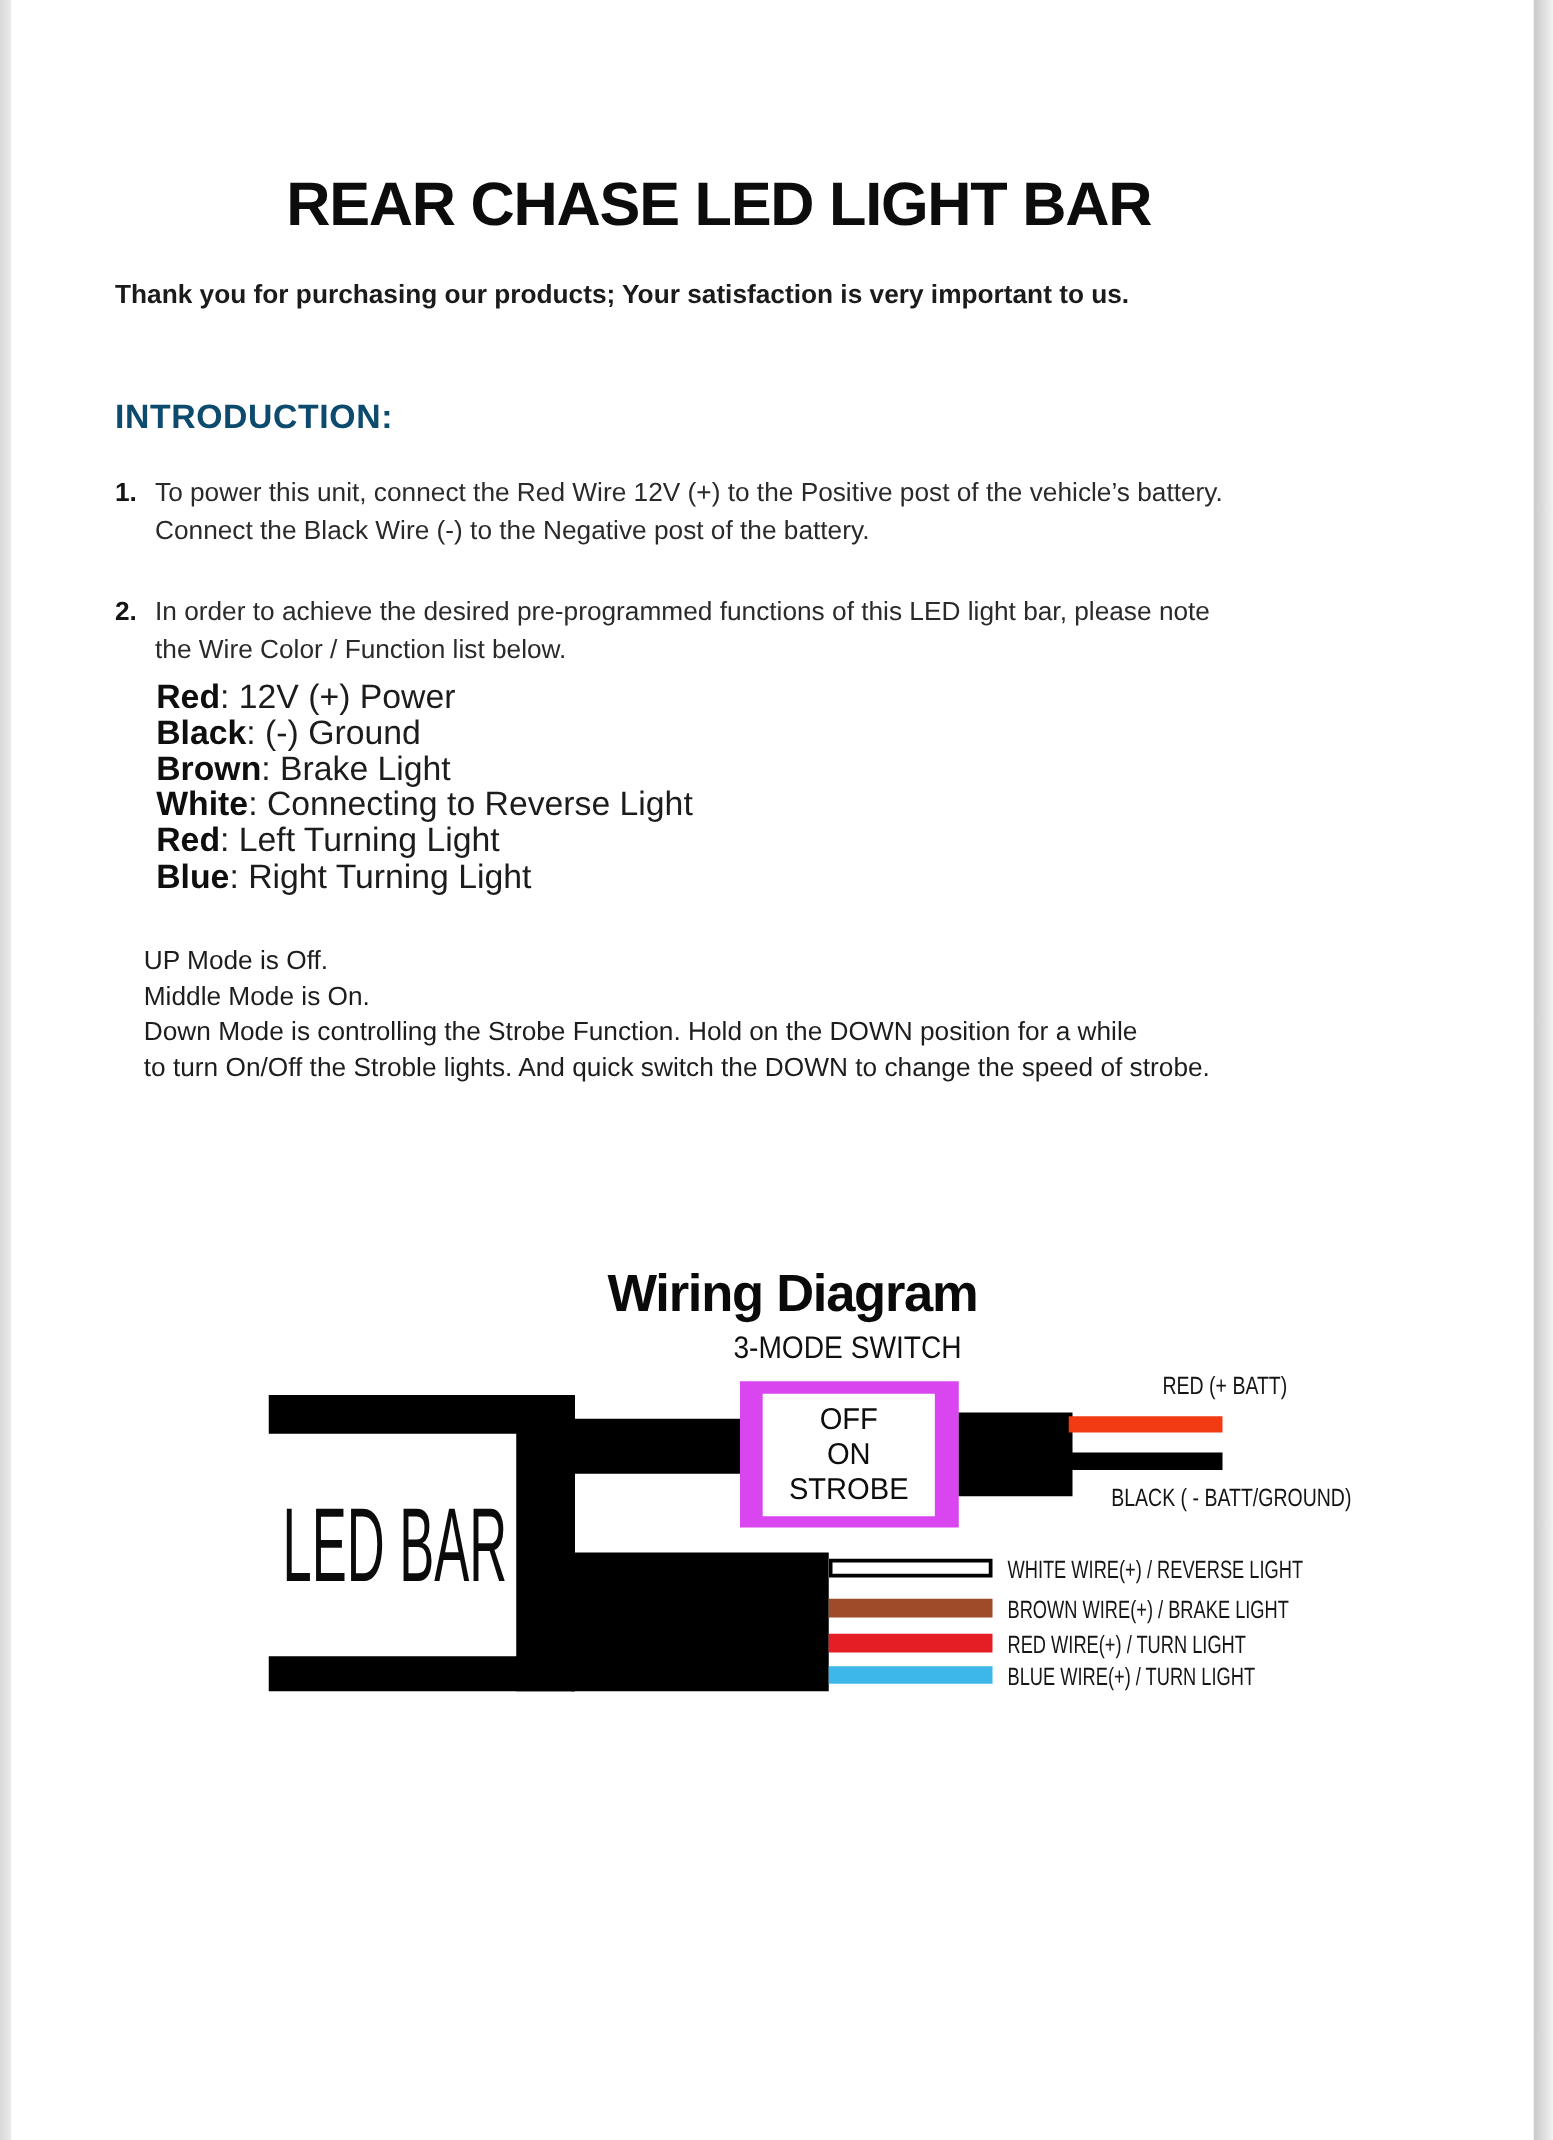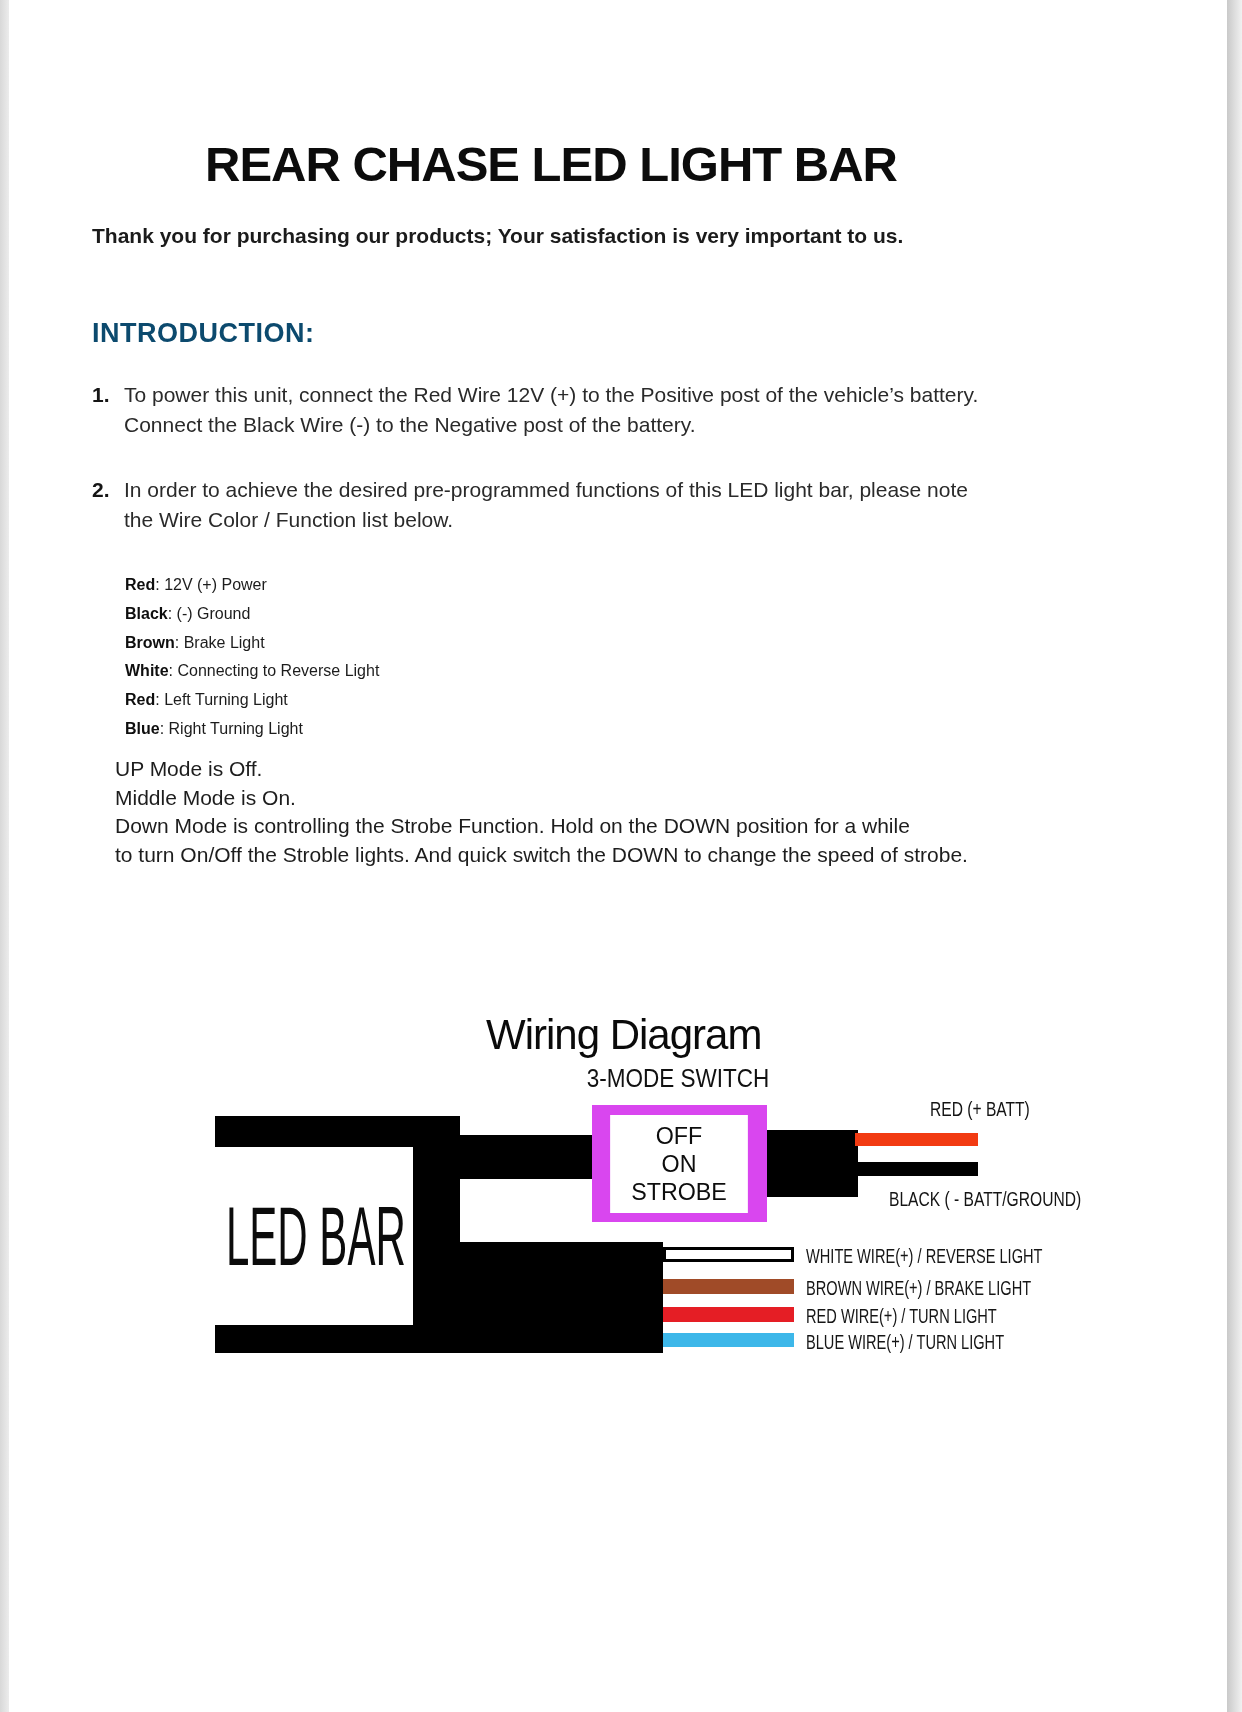--- a/index.html
+++ b/index.html
@@ -5,35 +5,35 @@
   html,body{margin:0;padding:0;background:#e9e9e9;}
   .canvas{
     position:relative;width:1242px;height:1712px;background:#ffffff;
     overflow:hidden;font-family:"Liberation Sans",sans-serif;color:#111;
   }
   .edge-left{position:absolute;left:0;top:0;width:9px;height:1712px;
     background:linear-gradient(to right,#d8d8d8,#ececec);}
   .edge-right{position:absolute;right:0;top:0;width:15px;height:1712px;
     background:linear-gradient(to right,#c9c9c9,#f1f1f1);}
   .doc-title{position:absolute;left:0;top:136px;width:1102px;margin:0;
-    text-align:center;font-size:49px;font-weight:bold;letter-spacing:-1px;color:#0c0c0c;}
+    text-align:center;font-size:49px;font-weight:bold;letter-spacing:-1px;color:#0c0c0c;padding-left:24px;}
   .thanks{position:absolute;left:92px;top:224px;margin:0;font-size:21px;color:#1b1b1b;font-weight:bold;}
   .intro-heading{position:absolute;left:92px;top:318px;margin:0;font-size:27px;
     font-weight:bold;letter-spacing:0.5px;color:#0c4a6e;}
   .item{position:absolute;display:flex;font-size:21px;line-height:30px;color:#2a2a2a;}
   .item .num{font-weight:bold;width:32px;flex:0 0 32px;color:#151515;}
-  .wire-list{position:absolute;left:125px;top:571px;font-size:16px;line-height:28.8px;color:#1c1c1c;}
+  .wire-list{position:absolute;left:125px;top:543px;font-size:27px;line-height:28.8px;color:#1c1c1c;}
   .wire-list b{color:#0e0e0e;}
   .item3{position:absolute;left:92px;top:755px;font-size:21px;line-height:28.6px;color:#1d1d1d;}
   .item3 .first .num{font-weight:bold;}
   .item3 .cont{padding-left:23px;}
 
   
   .diagram-title{position:absolute;left:486px;top:1011px;margin:0;
-    font-size:42px;font-weight:normal;letter-spacing:-1px;color:#0a0a0a;}
+    font-size:42px;font-weight:bold;letter-spacing:-1px;color:#0a0a0a;}
   .mode-switch-label{position:absolute;left:678px;top:1064px;font-size:25px;
     white-space:nowrap;transform:translateX(-50%) scaleX(0.9);color:#111;}
   .blk{position:absolute;background:#000;}
   .led-bar-text{position:absolute;left:226px;top:1194px;font-size:84px;line-height:84px;
     white-space:nowrap;transform:scaleX(0.5);transform-origin:left top;color:#0b0b0b;}
   .switch-box{position:absolute;left:592px;top:1105px;width:175px;height:117px;background:#d946ef;}
   .switch-inner{position:absolute;left:16px;top:10px;width:142px;height:98px;background:#fff;
     display:flex;flex-direction:column;align-items:center;justify-content:center;
     font-size:24px;line-height:28px;transform:scaleX(0.97);color:#0d0d0d;}
   .wire{position:absolute;height:15px;}

